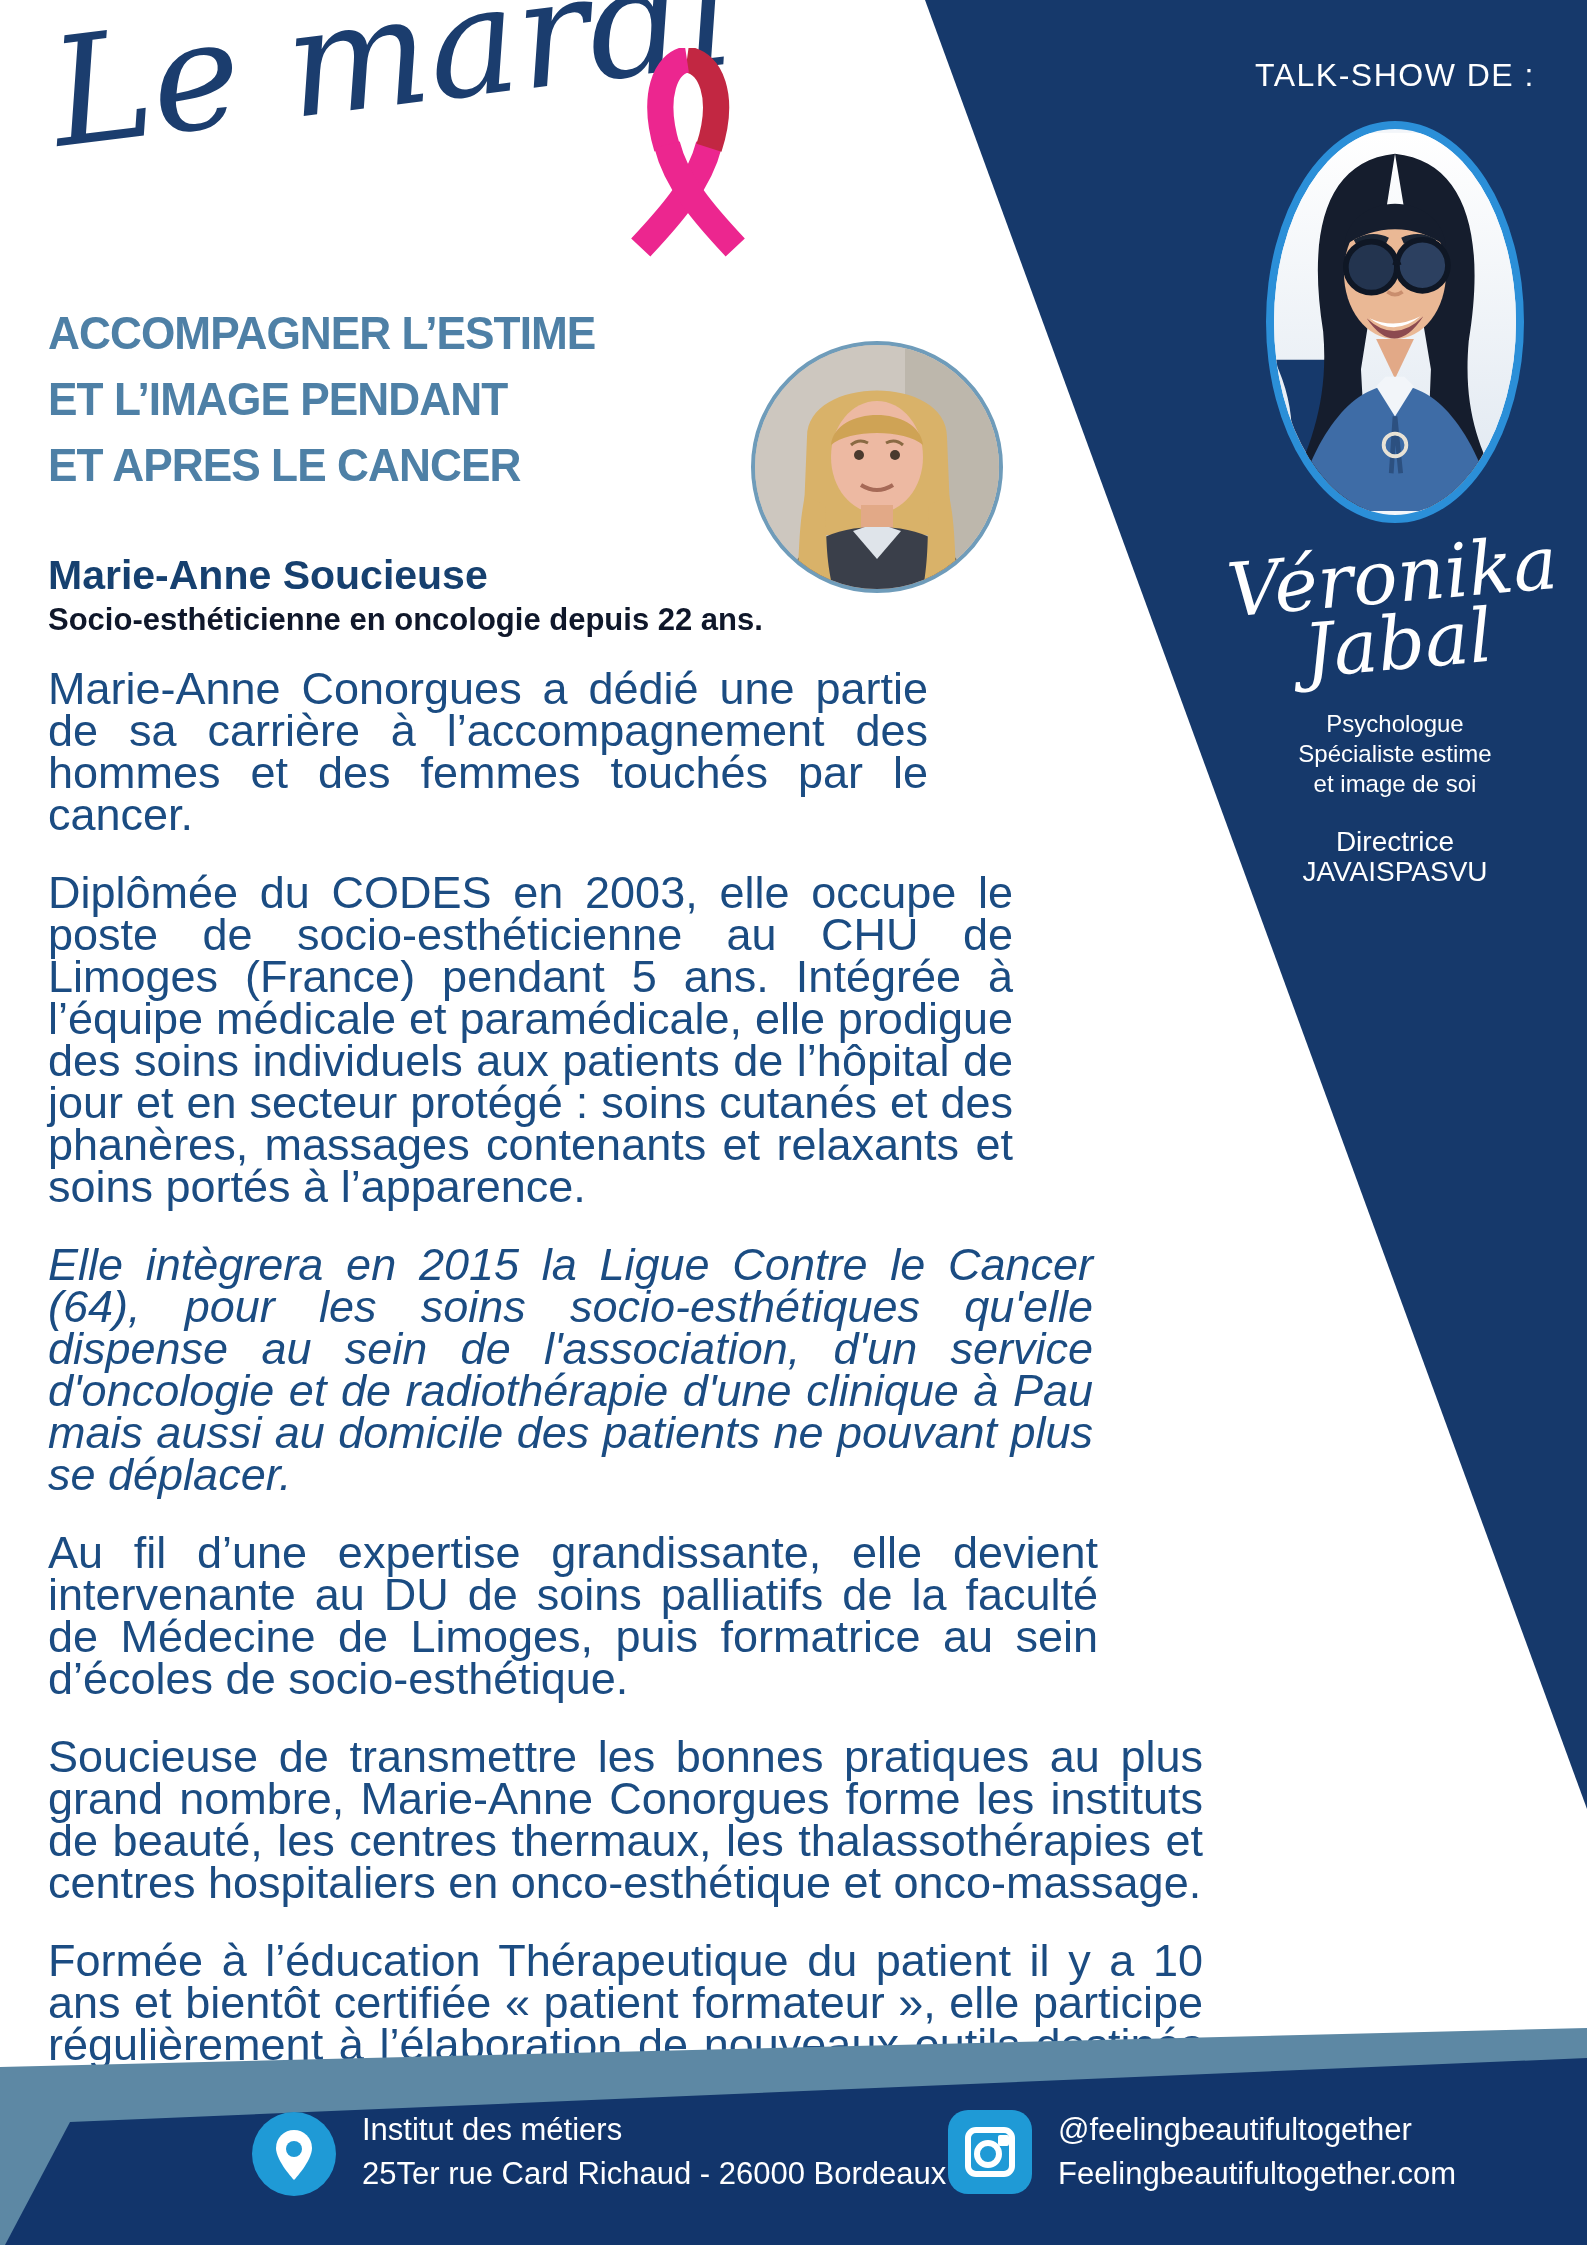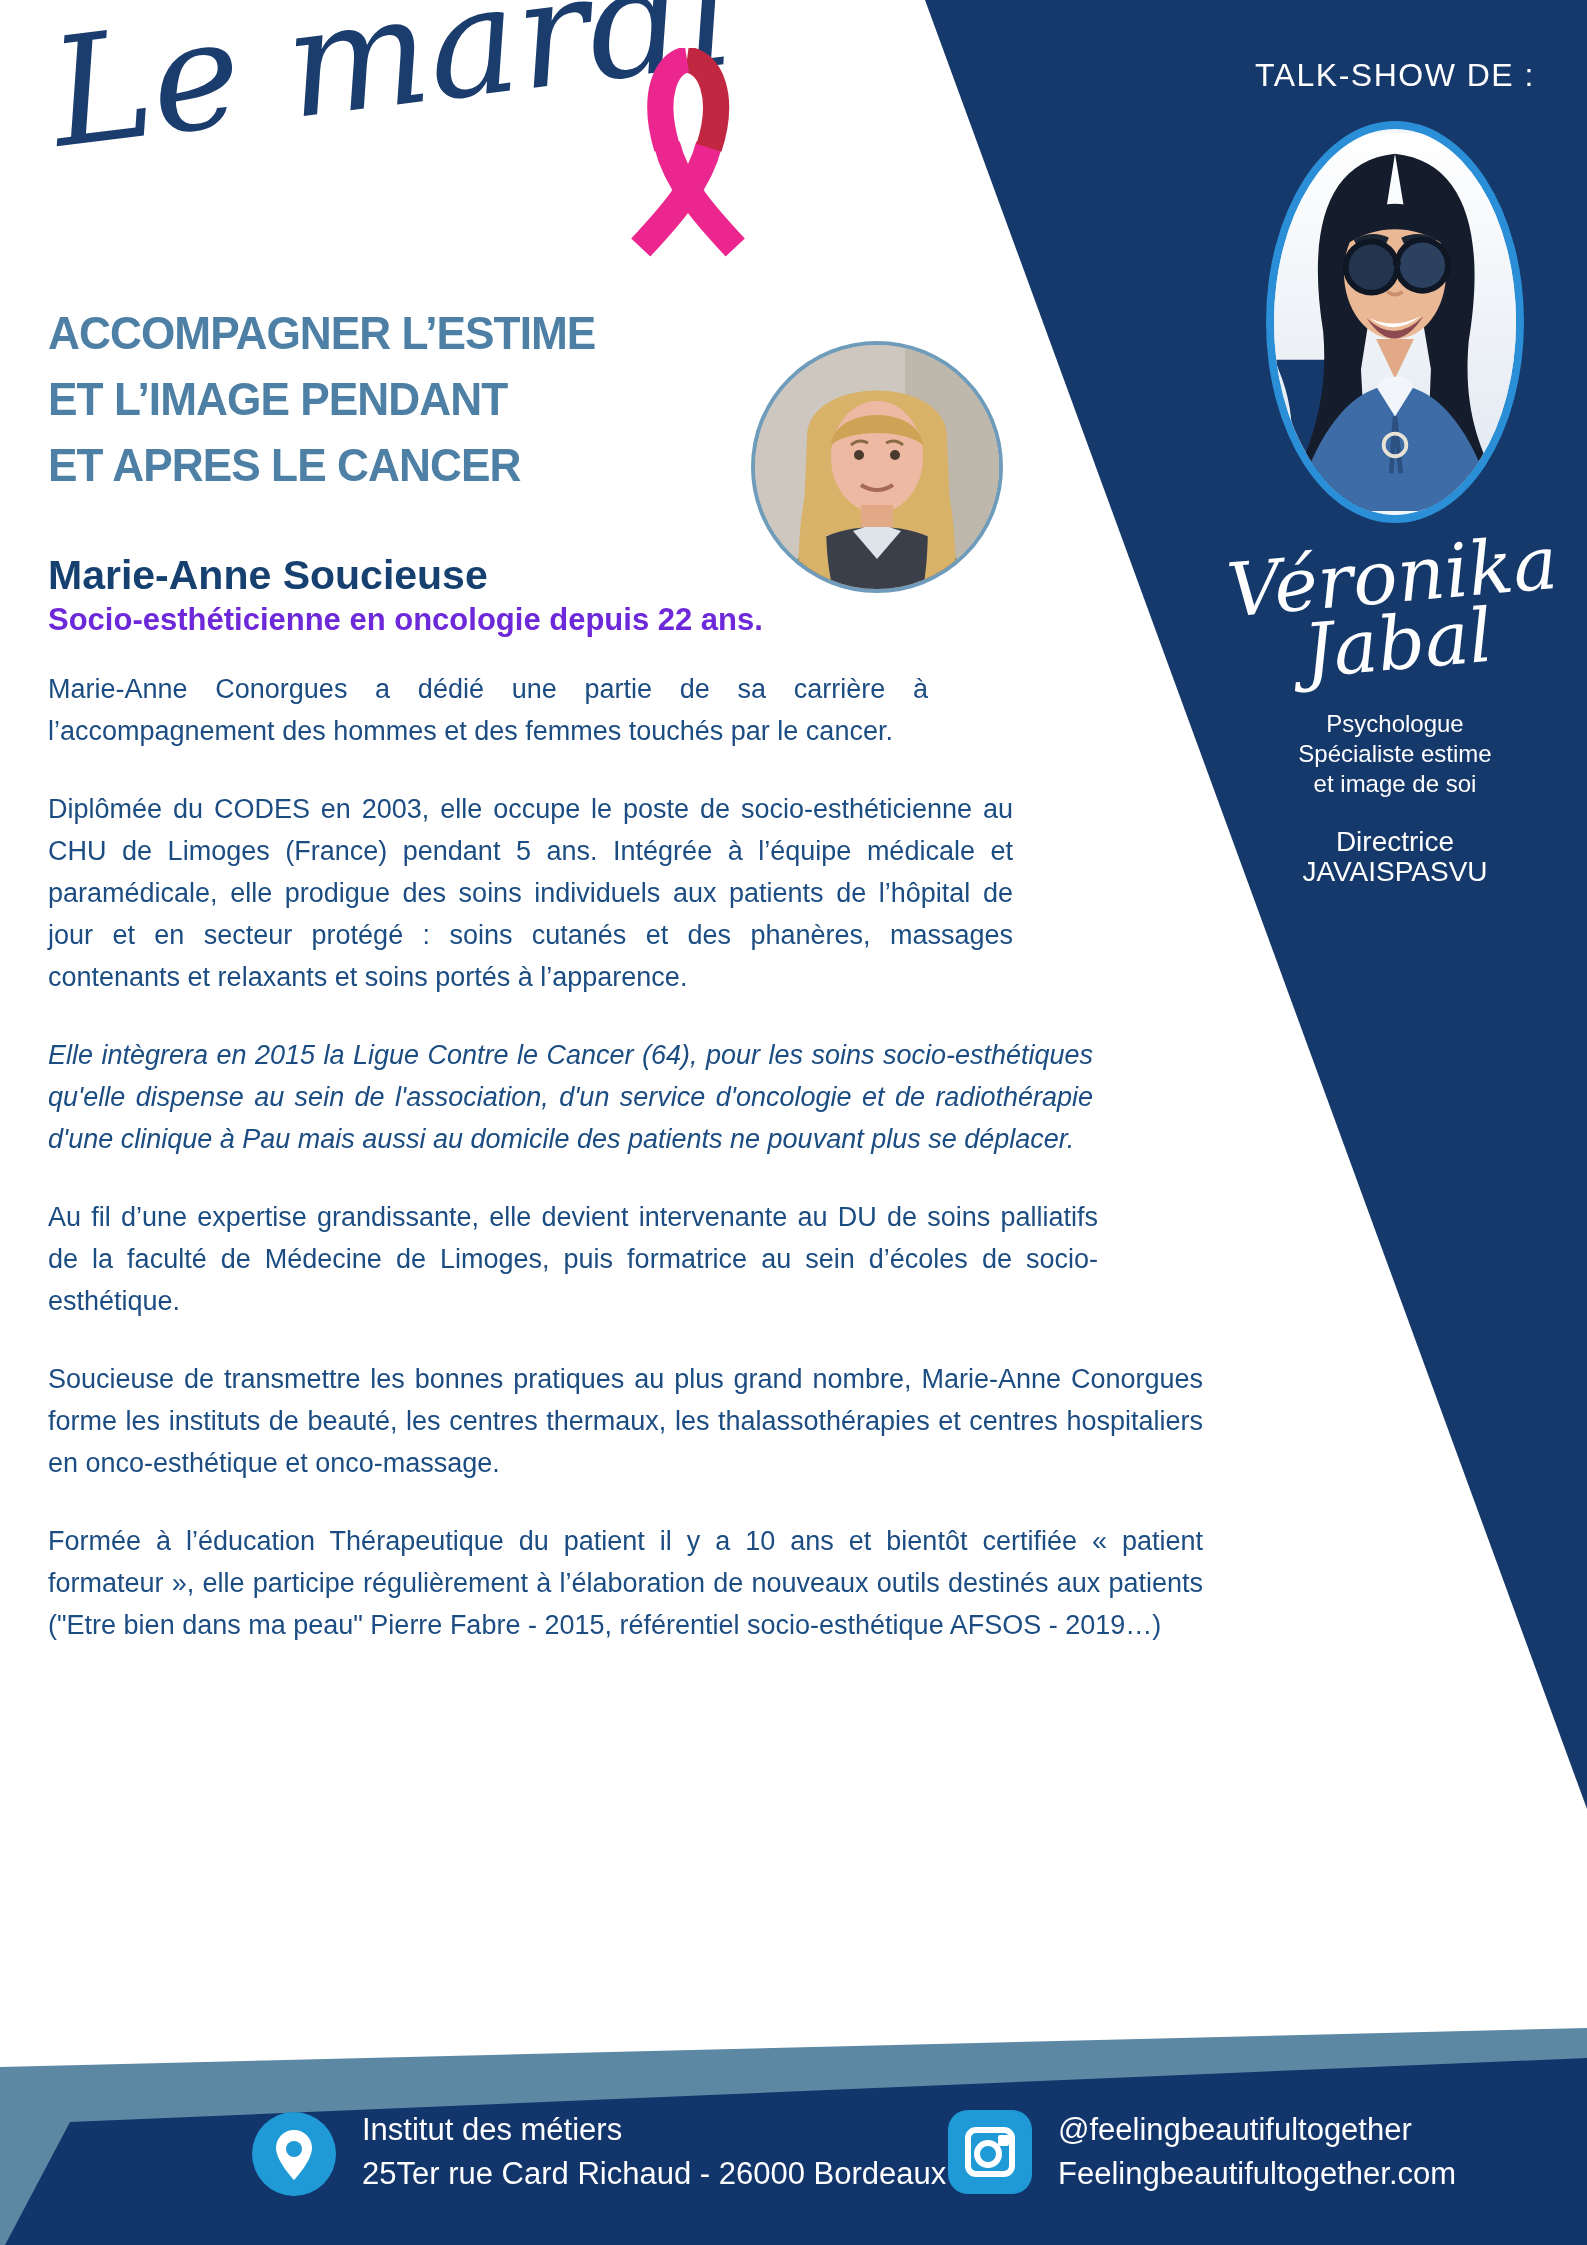--- a/index.html
+++ b/index.html
@@ -46,23 +46,23 @@
     transform:scaleX(0.94);transform-origin:left top;
   }
   
   .photo-circle{
     position:absolute;left:751px;top:341px;
     width:244px;height:244px;border-radius:50%;
     border:4px solid #6f9cba;overflow:hidden;background:#cdc7bf;
   }
   
   .speaker-name{position:absolute;left:48px;top:552px;font-size:41px;font-weight:700;color:#16406F;}
-  .speaker-role{position:absolute;left:48px;top:602px;font-size:31px;font-weight:700;color:#6d28d9;}
-  
-  .body-copy{position:absolute;left:48px;top:668px;width:1400px;color:#1B4C82;font-size:27px;line-height:42px;}
+  .speaker-role{position:absolute;left:48px;top:602px;font-size:31px;font-weight:700;color:#0f172a;}
+  
+  .body-copy{position:absolute;left:48px;top:668px;width:1400px;color:#1B4C82;font-size:45px;line-height:42px;}
   .body-copy p{margin:0 0 36px 0;text-align:justify;}
   .body-copy p:nth-child(1){max-width:880px;}
   .body-copy p:nth-child(2){max-width:965px;}
   .body-copy p:nth-child(3){max-width:1045px;font-style:italic;}
   .body-copy p:nth-child(4){max-width:1050px;}
   .body-copy p:nth-child(5){max-width:1155px;}
   .body-copy p:nth-child(6){max-width:1155px;margin-top:19px;}
   
   .footer-band{
     position:absolute;inset:0;background:#5D88A4;

